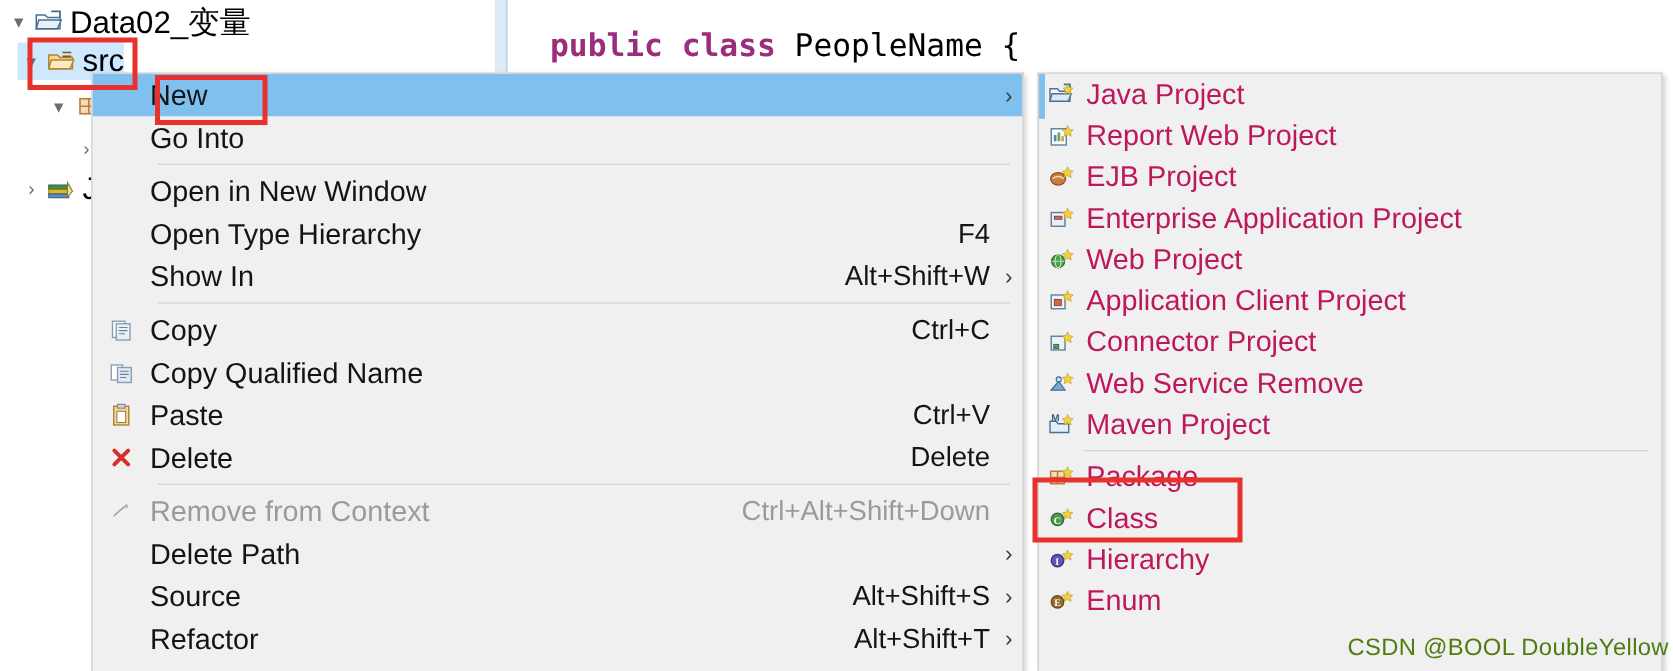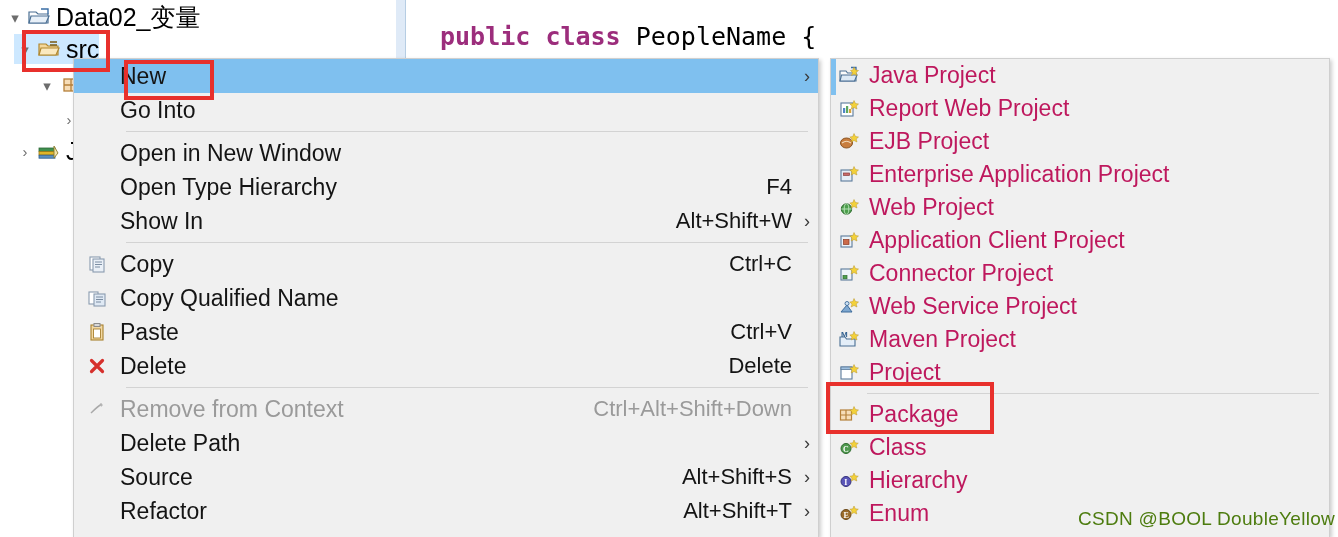--- a/index.html
+++ b/index.html
@@ -486,44 +486,34 @@
     </div>
 
     <div class="si">
       <span class="si-icon">
         <svg width="22" height="22" viewBox="0 0 22 22">
           <path d="M3 16 L9 9 L14 16 Z" fill="#7fa8d0" stroke="#3c6a9a" stroke-width="1"></path>
           <circle cx="9" cy="7.5" r="2" fill="#cfe2f3" stroke="#3c6a9a" stroke-width="0.9"></circle>
           <path d="M16 2.5 L17.5 5.5 L20.5 6 L18.2 8 L19 11 L16 9.5 L13.2 11 L14 8 L11.8 6 L14.8 5.5 Z" fill="#f3d13a" stroke="#b8952a" stroke-width="0.5"></path>
         </svg>
       </span>
-      <span class="si-label">Web Service Project</span>
+      <span class="si-label">Web Service Remove</span>
     </div>
 
     <div class="si">
       <span class="si-icon">
         <svg width="22" height="22" viewBox="0 0 22 22">
           <path d="M2 8 L7 8 L8.5 10 L17 10 L17 17 L2 17 Z" fill="#e4eef8" stroke="#4a6f93" stroke-width="1.1"></path>
           <text x="3" y="8" font-size="8" font-family="Liberation Sans, sans-serif" fill="#2f5f8f" font-weight="bold">M</text>
           <path d="M16 2.5 L17.5 5.5 L20.5 6 L18.2 8 L19 11 L16 9.5 L13.2 11 L14 8 L11.8 6 L14.8 5.5 Z" fill="#f3d13a" stroke="#b8952a" stroke-width="0.5"></path>
         </svg>
       </span>
       <span class="si-label">Maven Project</span>
     </div>
 
-    <div class="si">
-      <span class="si-icon">
-        <svg width="22" height="22" viewBox="0 0 22 22">
-          <rect x="3" y="5" width="11" height="12" fill="#ffffff" stroke="#5b7b9c" stroke-width="1.1"></rect>
-          <rect x="3" y="5" width="11" height="2.6" fill="#9fc0e0" stroke="#5b7b9c" stroke-width="0.8"></rect>
-          <path d="M16 2.5 L17.5 5.5 L20.5 6 L18.2 8 L19 11 L16 9.5 L13.2 11 L14 8 L11.8 6 L14.8 5.5 Z" fill="#f3d13a" stroke="#b8952a" stroke-width="0.5"></path>
-        </svg>
-      </span>
-      <span class="si-label">Project</span>
-    </div>
 
     <div class="sub-sep"></div>
 
     <div class="si">
       <span class="si-icon">
         <svg width="22" height="22" viewBox="0 0 22 22">
           <rect x="2.5" y="6" width="11" height="10" fill="#f6ddb8" stroke="#b5803a" stroke-width="1.2"></rect>
           <path d="M8 6 L8 16 M2.5 11 L13.5 11" stroke="#b5803a" stroke-width="1.2"></path>
           <path d="M16 2.5 L17.5 5.5 L20.5 6 L18.2 8 L19 11 L16 9.5 L13.2 11 L14 8 L11.8 6 L14.8 5.5 Z" fill="#f3d13a" stroke="#b8952a" stroke-width="0.5"></path>
         </svg>

